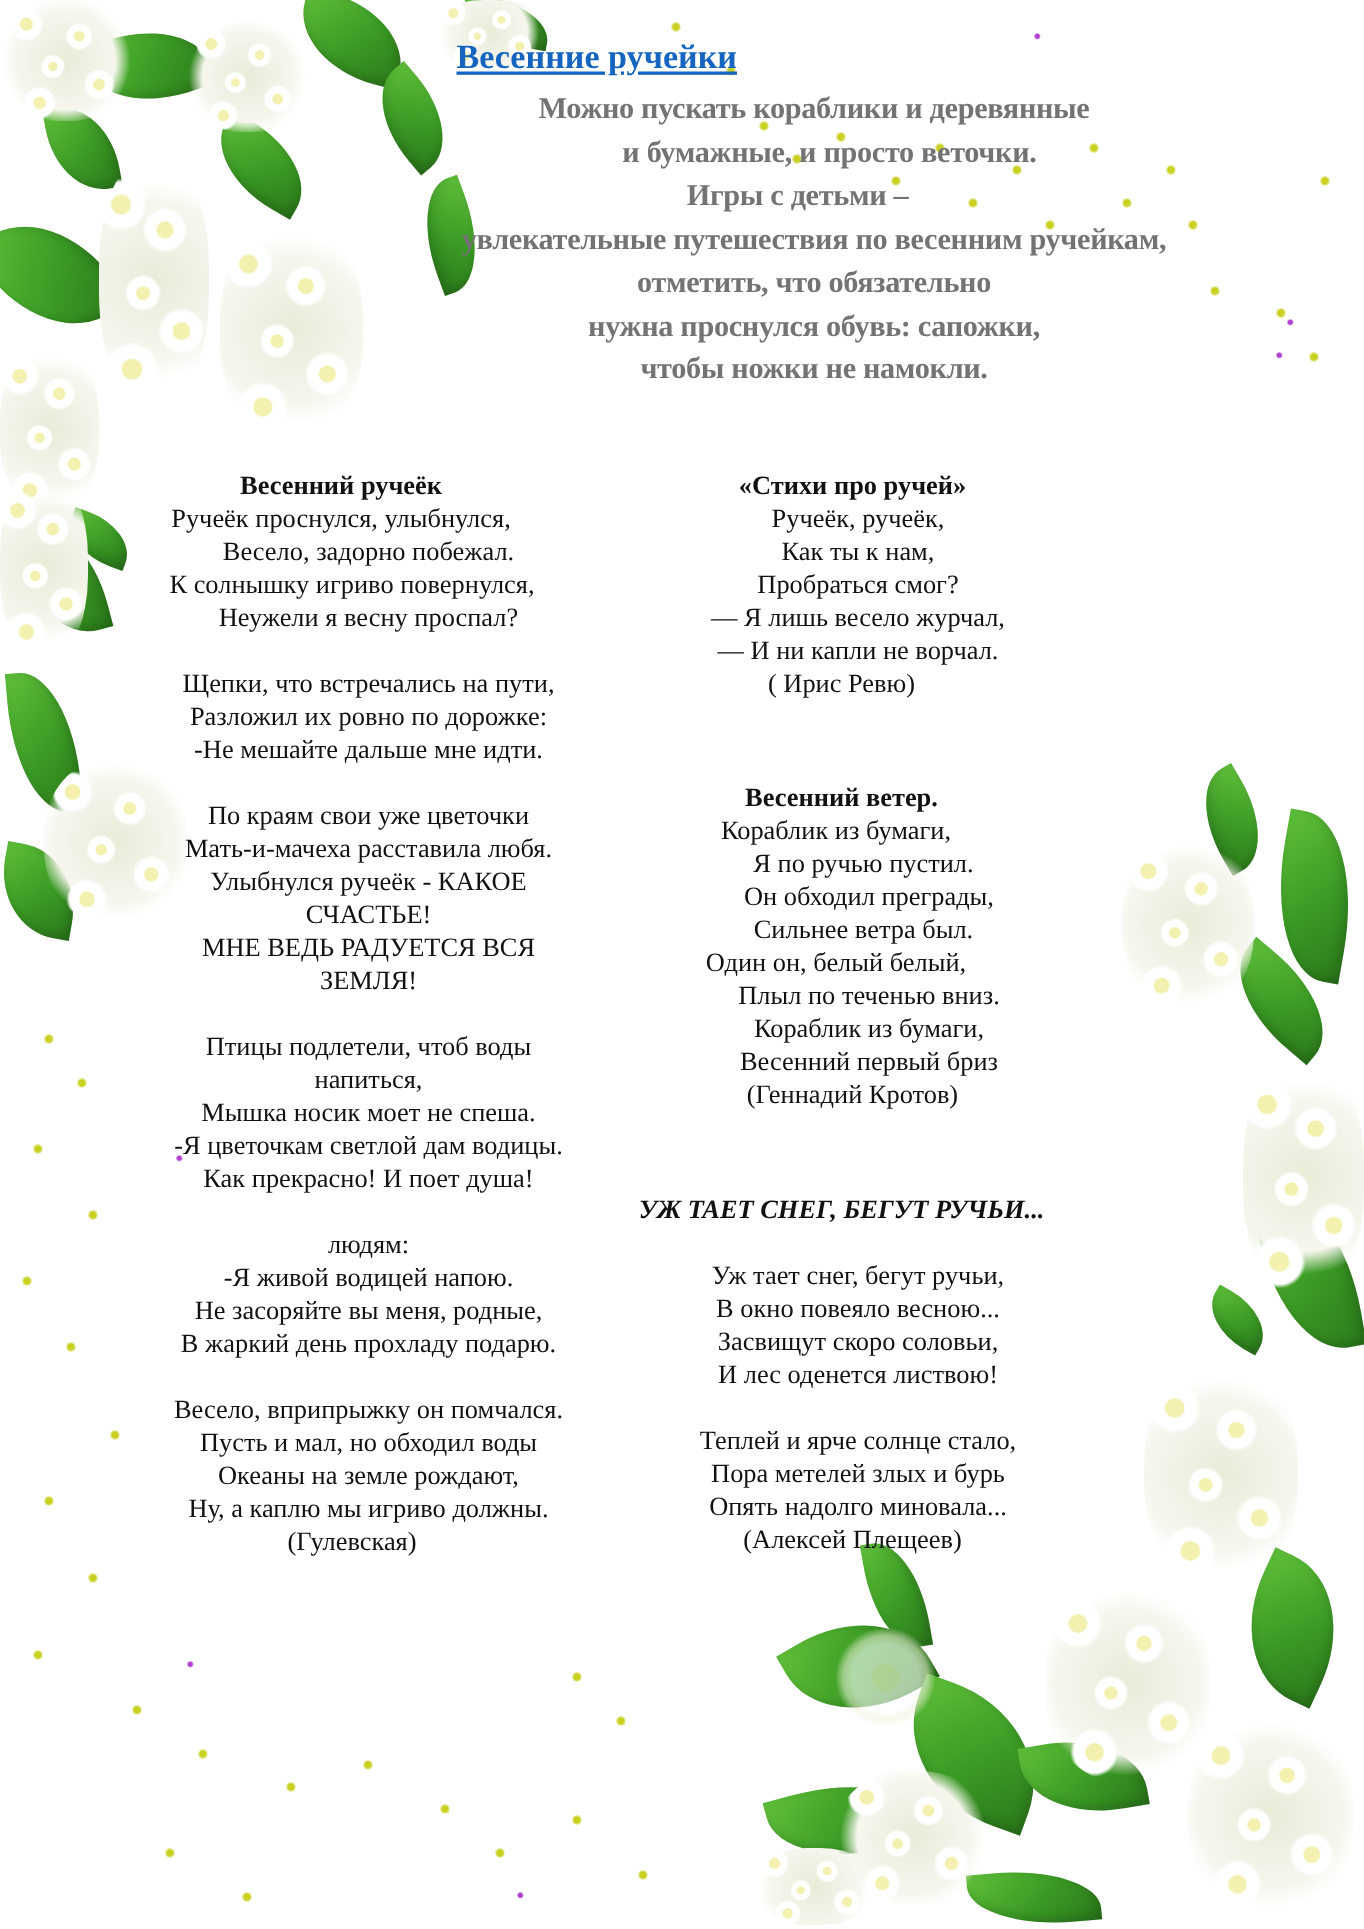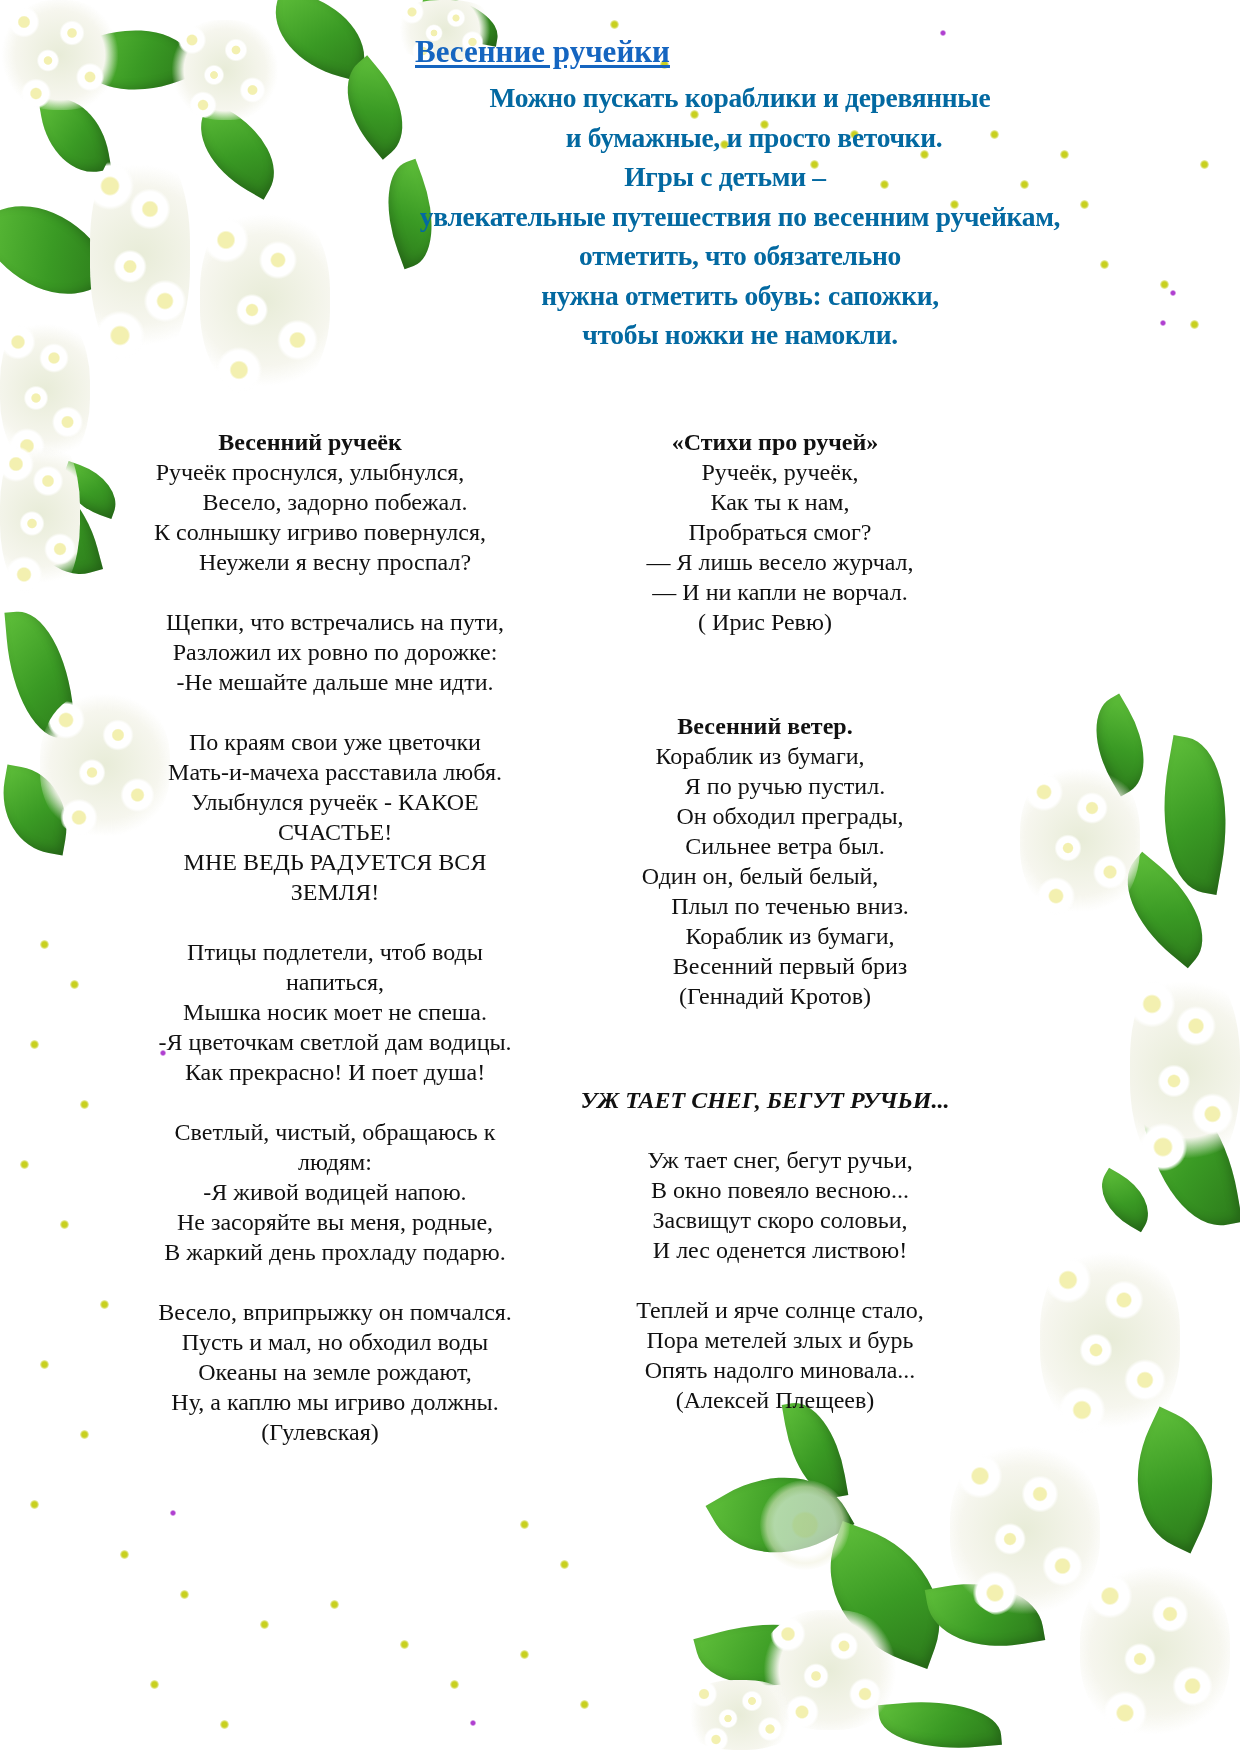--- a/index.html
+++ b/index.html
@@ -10,21 +10,21 @@
   .cluster{position:absolute;border-radius:45%;background:
     radial-gradient(circle at 20% 20%,#f3f0b0 0 4%,#fff 5% 10%,transparent 12%),
     radial-gradient(circle at 60% 30%,#f3f0b0 0 4%,#fff 5% 10%,transparent 12%),
     radial-gradient(circle at 40% 55%,#f3f0b0 0 4%,#fff 5% 10%,transparent 12%),
     radial-gradient(circle at 75% 70%,#f3f0b0 0 4%,#fff 5% 10%,transparent 12%),
     radial-gradient(circle at 30% 85%,#f3f0b0 0 4%,#fff 5% 10%,transparent 12%),
     radial-gradient(circle,#e8ecd8 0,#f6f6ee 55%,rgba(255,255,255,0) 72%);}
   .dot{position:absolute;width:9px;height:9px;border-radius:50%;background:radial-gradient(circle,#c8d020 0 40%,rgba(200,208,32,.3) 70%,transparent 75%);}
   .dot.p{width:6px;height:6px;background:radial-gradient(circle,#b040d0 0 40%,rgba(176,64,208,.2) 75%,transparent 80%);}
   .title{position:absolute;left:415px;top:34px;font-family:"Liberation Serif",serif;font-weight:bold;font-size:31px;color:#1565c0;text-decoration:underline;text-underline-offset:3px;margin:0;}
-  .intro{position:absolute;left:380px;top:78px;width:720px;text-align:center;font-family:"Liberation Serif",serif;font-weight:bold;font-size:27.5px;line-height:39.5px;color:#0369a1;letter-spacing:-0.3px;}
+  .intro{position:absolute;left:380px;top:78px;width:720px;text-align:center;font-family:"Liberation Serif",serif;font-weight:bold;font-size:27.5px;line-height:39.5px;color:#737373;letter-spacing:-0.3px;}
   .intro div{white-space:nowrap;}
   .col{position:absolute;text-align:center;font-size:24px;line-height:30px;color:#111;}
   .col-left{left:110px;top:383px;width:450px;}
   .col-right{left:560px;top:383px;width:440px;}
   .poem-title{font-weight:bold;margin-top:44px;}
   .poem-title.it{font-style:italic;}
   .author{text-align:center;}
   .line{white-space:pre;}
   .gap{height:30px;}
 </style>
@@ -128,21 +128,21 @@
 </div>
 
 <h1 class="title">Весенние ручейки</h1>
 
 <div class="intro">
   <div>Можно пускать кораблики и деревянные</div>
   <div style="margin-left:28px">и бумажные, и просто веточки.</div>
   <div style="margin-left:-30px">Игры с детьми –</div>
   <div>увлекательные путешествия по весенним ручейкам,</div>
   <div>отметить, что обязательно</div>
-  <div>нужна отметить обувь: сапожки,</div>
+  <div>нужна проснулся обувь: сапожки,</div>
   <div>чтобы ножки не намокли.</div>
 </div>
 
 <div class="col col-left">
   <div>
     <div class="poem-title" style="margin-left:-50px">Весенний ручеёк</div>
     <div>
       <div class="line" style="margin-left:-50px">Ручеёк проснулся, улыбнулся,</div>
       <div class="line">Весело, задорно побежал.</div>
       <div class="line" style="margin-left:-30px">К солнышку игриво повернулся,</div>
@@ -166,21 +166,20 @@
     <div class="gap"></div>
     <div>
       <div class="line">Птицы подлетели, чтоб воды</div>
       <div class="line">напиться,</div>
       <div class="line">Мышка носик моет не спеша.</div>
       <div class="line">-Я цветочкам светлой дам водицы.</div>
       <div class="line">Как прекрасно! И поет душа!</div>
     </div>
     <div class="gap"></div>
     <div>
-      <div class="line">Светлый, чистый, обращаюсь к</div>
       <div class="line">людям:</div>
       <div class="line">-Я живой водицей напою.</div>
       <div class="line">Не засоряйте вы меня, родные,</div>
       <div class="line">В жаркий день прохладу подарю.</div>
     </div>
     <div class="gap"></div>
     <div>
       <div class="line">Весело, вприпрыжку он помчался.</div>
       <div class="line">Пусть и мал, но обходил воды</div>
       <div class="line">Океаны на земле рождают,</div>

